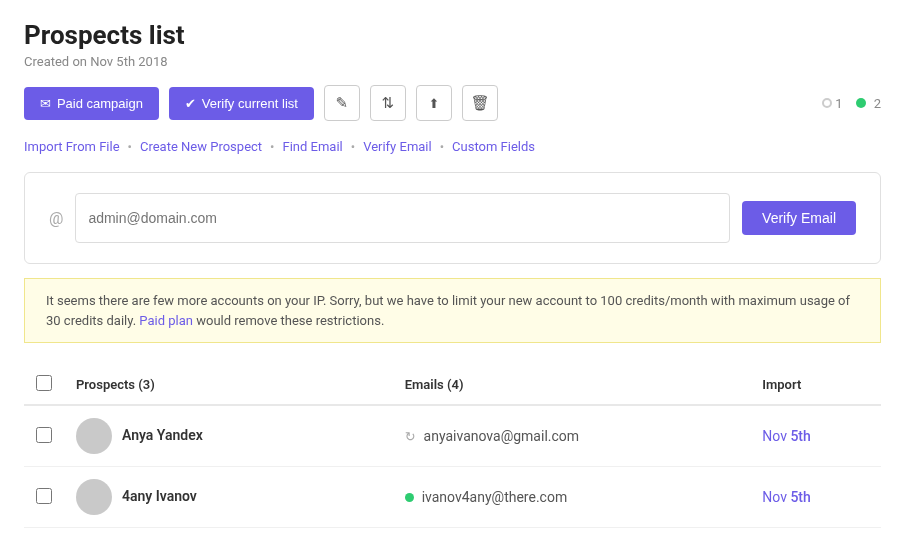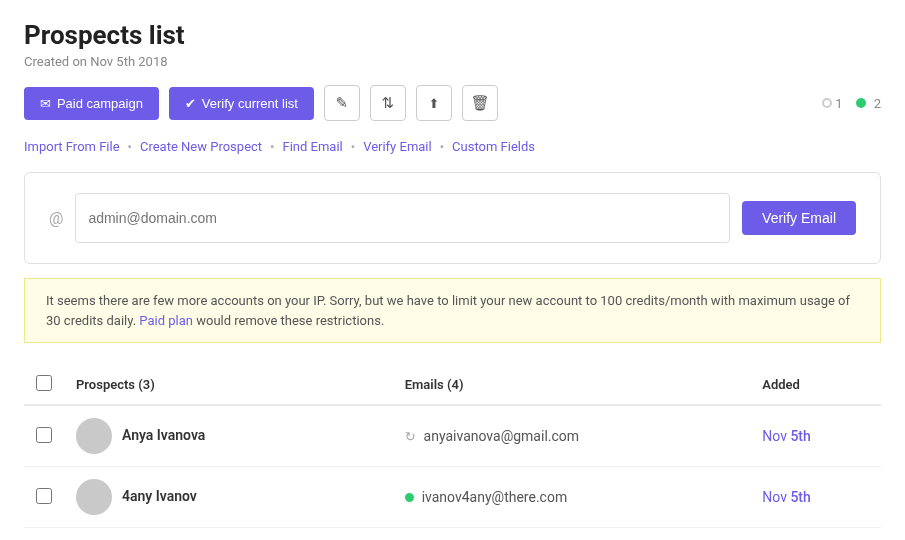--- a/index.html
+++ b/index.html
@@ -139,28 +139,28 @@
       <th class="checkbox-cell">
         <input type="checkbox" class="cb" style="">
       </th>
       <th>
         <span>Prospects (3)</span>
       </th>
       <th>
         <span>Emails (4)</span>
       </th>
       <th>
-        <span>Added</span>
+        <span>Import</span>
       </th>
     </tr>
   </thead>
   <tbody id="prospects-tbody">
   <tr>
         <td class="checkbox-cell"><input type="checkbox" class="cb" style=""></td>
-        <td><span class="avatar"></span><span class="prospect-name">Anya Ivanova</span></td>
+        <td><span class="avatar"></span><span class="prospect-name">Anya Yandex</span></td>
         <td>
           <div class="email-cell">
             <span class="email-refresh">↻</span>
             <span>anyaivanova@gmail.com</span>
           </div>
         </td>
         <td class="added-col"><span>Nov </span><span style="color:#6c5ce7;font-weight:500;">5th</span></td>
       </tr>
       <tr>
         <td class="checkbox-cell"><input type="checkbox" class="cb" style=""></td>

